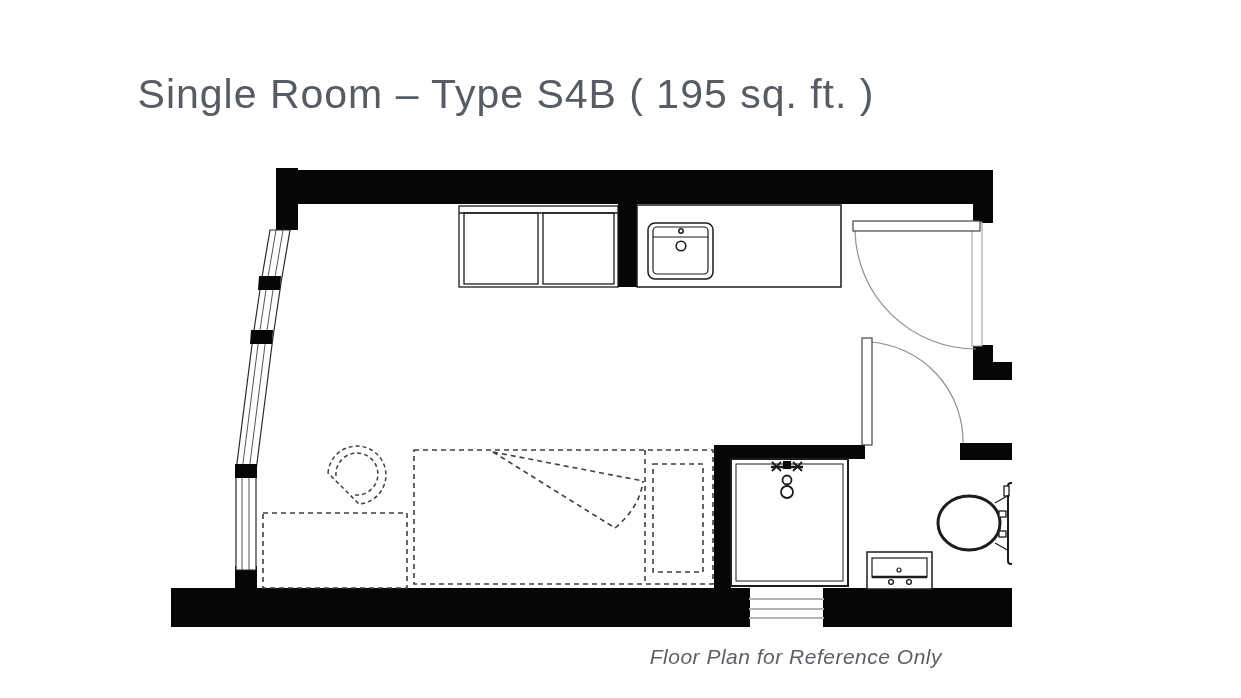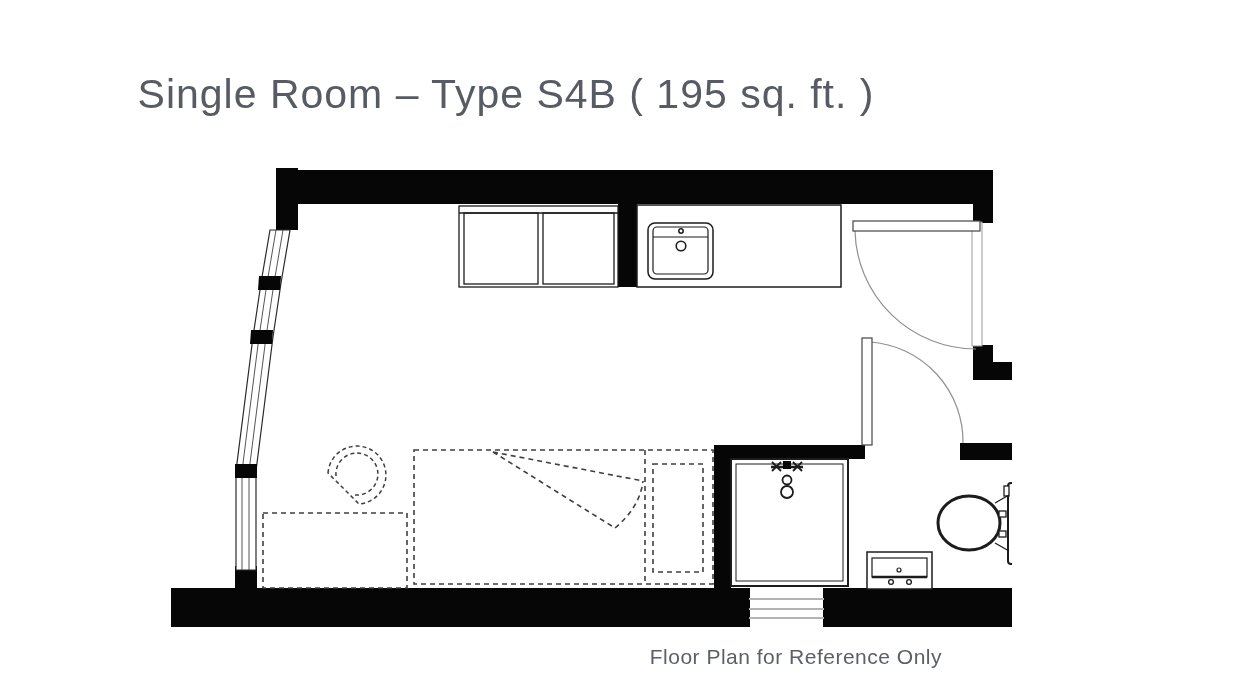--- a/index.html
+++ b/index.html
@@ -7,21 +7,21 @@
     position:relative;width:1012px;height:698px;background:#fff;overflow:hidden;
     font-family:"Liberation Sans", sans-serif;
   }
   .plan-title{
     position:absolute;left:0;right:0;top:70px;text-align:center;
     font-size:41px;line-height:48px;color:#565b64;letter-spacing:1px;font-weight:400;
     white-space:nowrap;
   }
   .footer-note{
     position:absolute;right:70px;top:645px;font-size:21px;color:#5a5f68;
-    letter-spacing:0.5px;font-weight:400;white-space:nowrap;
+    letter-spacing:0.5px;font-weight:400;white-space:nowrap;font-style:italic;
   }
   svg{position:absolute;left:0;top:0;}
 </style>
 </head>
 <body>
 
 <div class="canvas">
 
   <div class="plan-title">Single Room – Type S4B ( 195 sq. ft. )</div>
 

